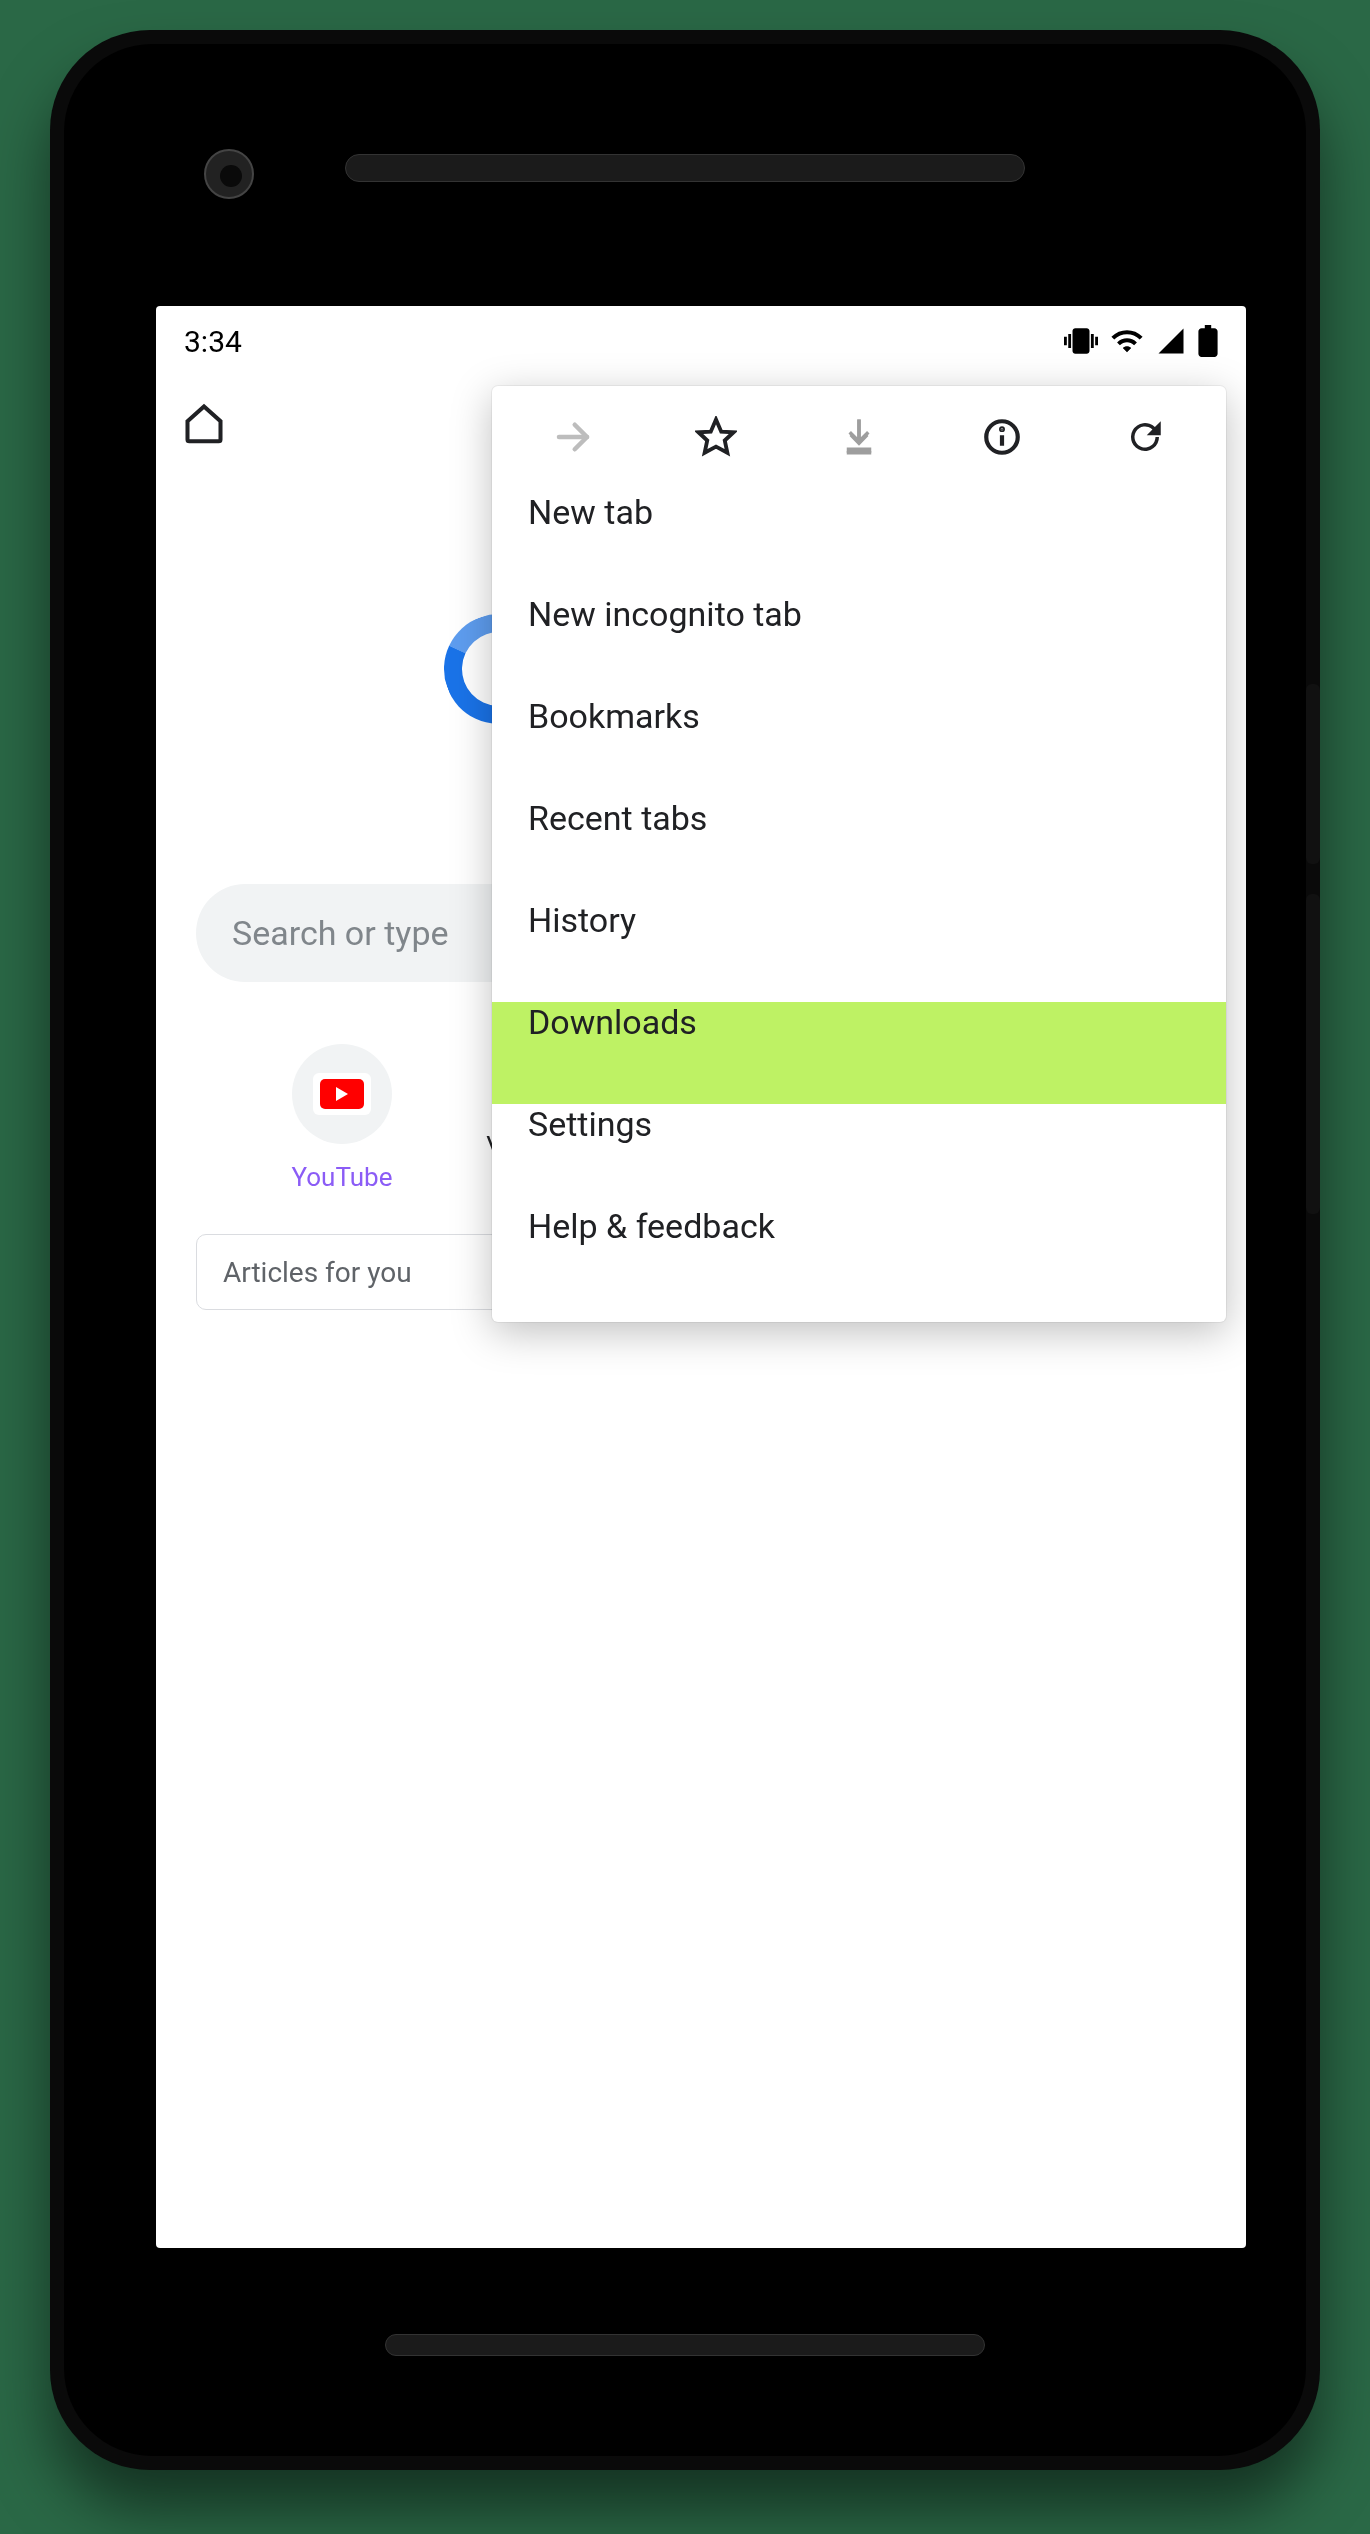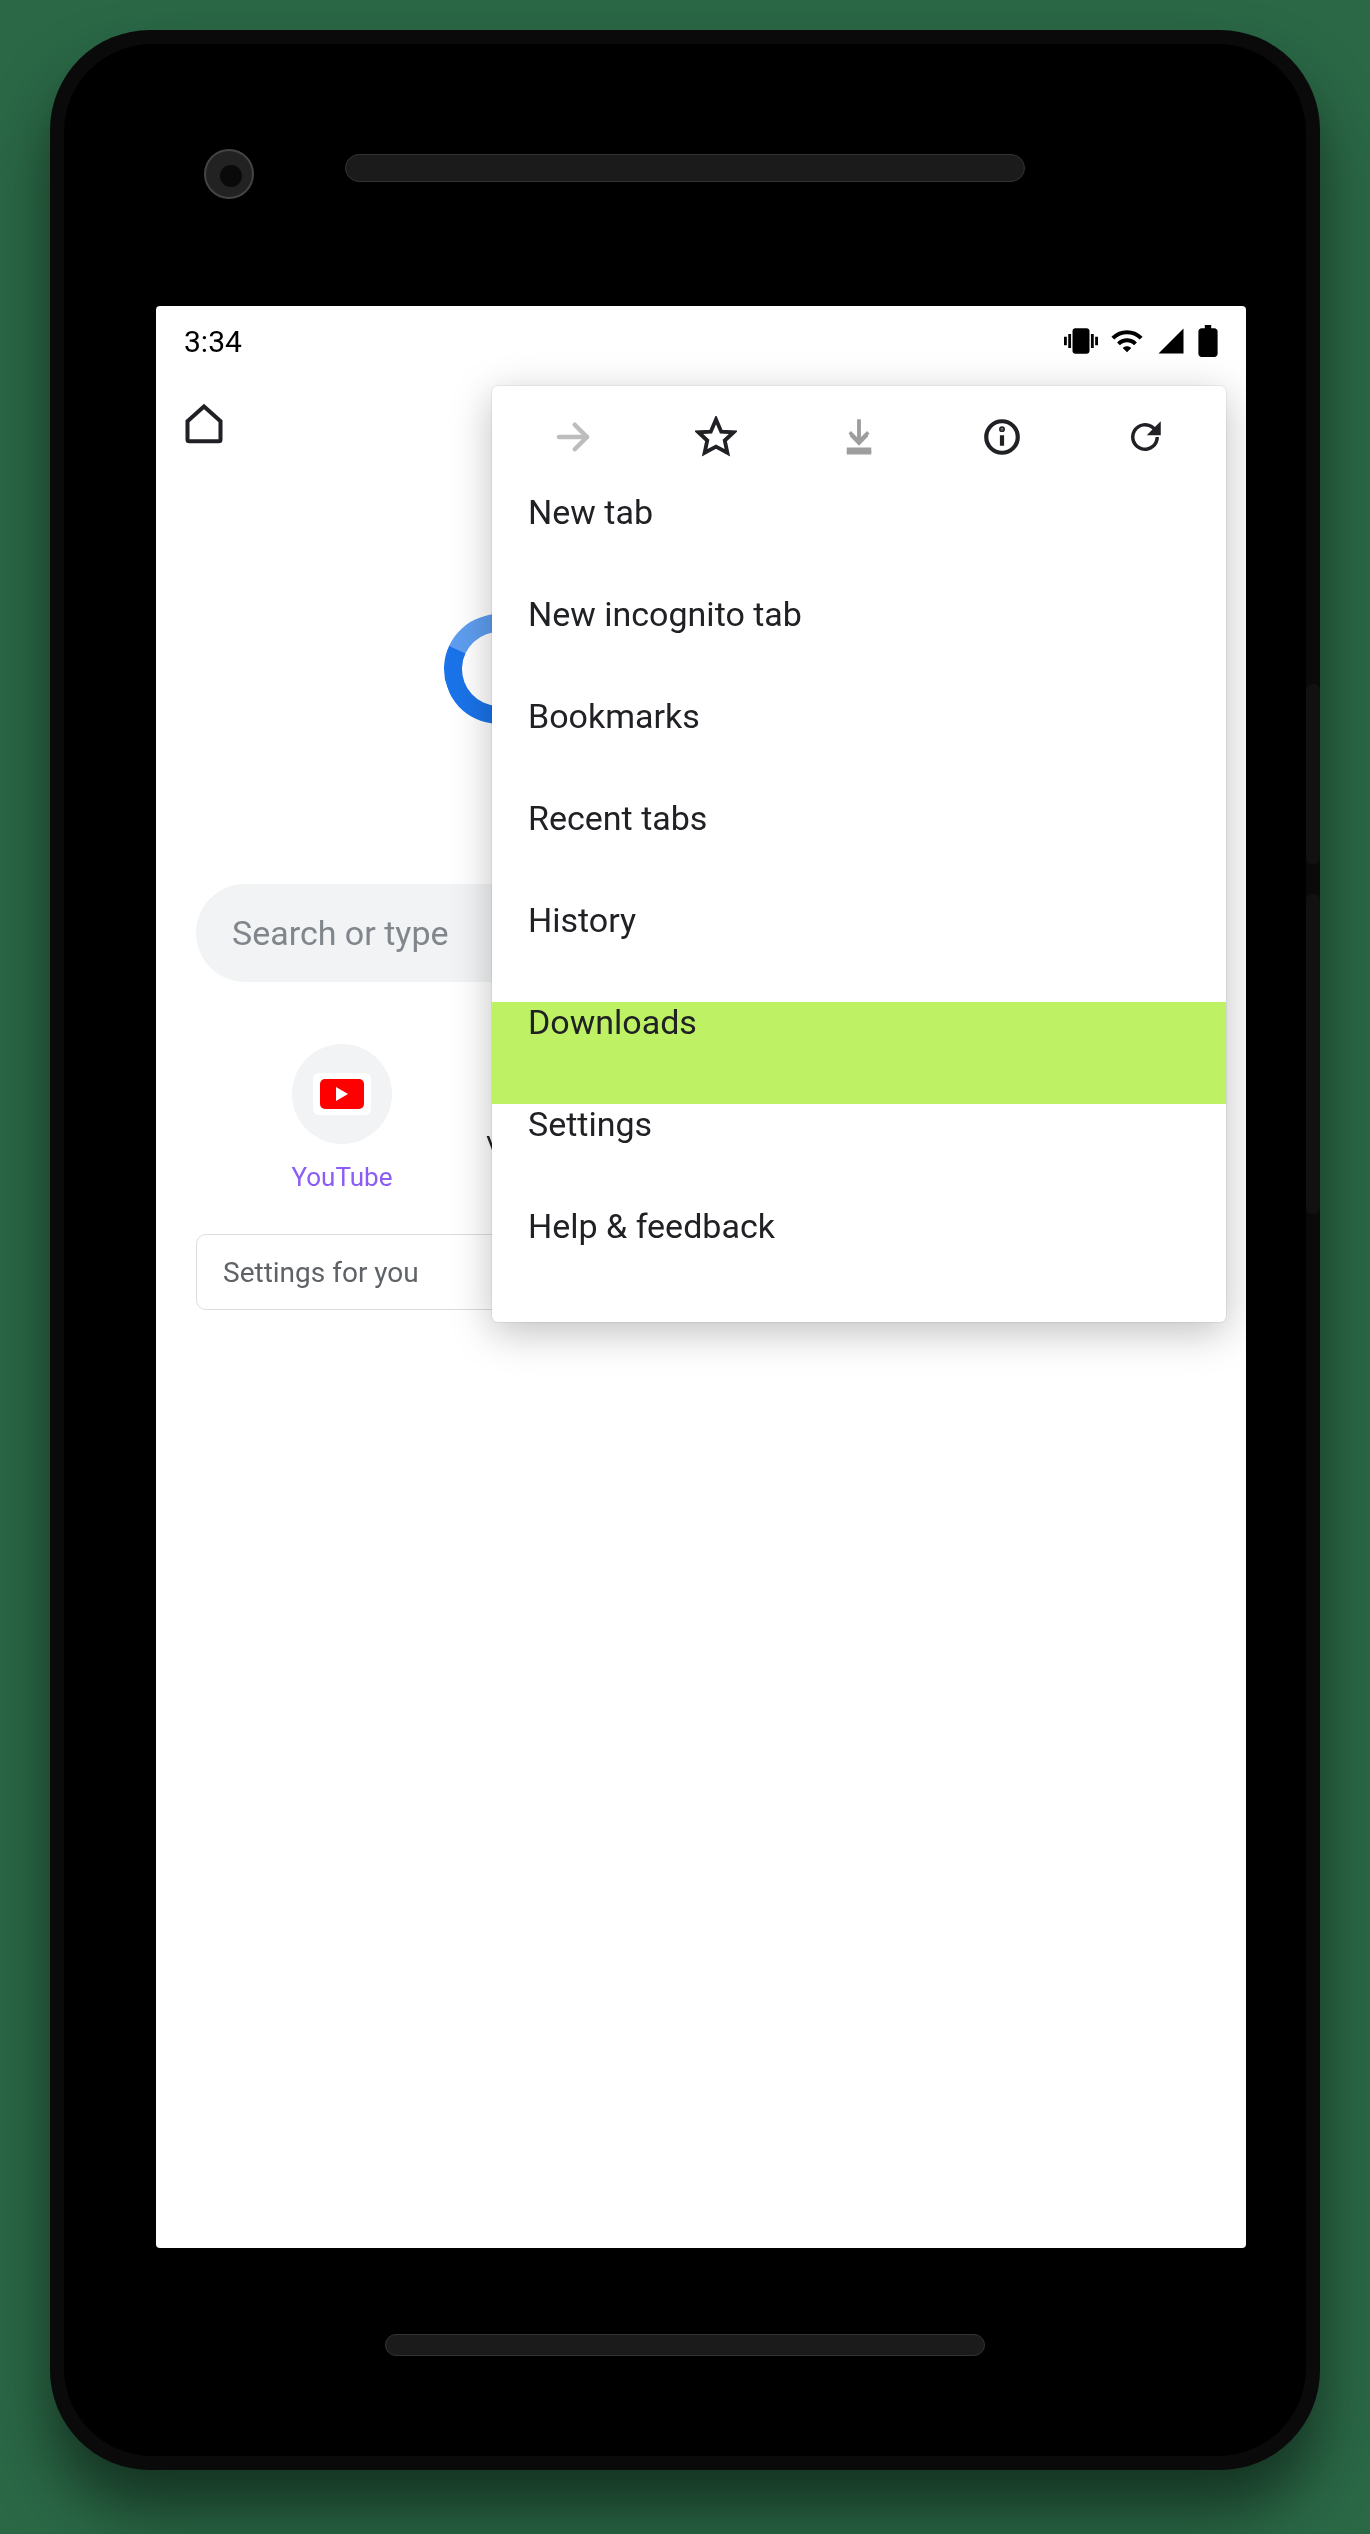--- a/index.html
+++ b/index.html
@@ -271,21 +271,21 @@
                 <div class="yt-inner">
                   <div class="yt-tri"></div>
                 </div>
               </div>
           </div>
           <div class="label">YouTube</div>
         </div>
         <div class="shortcut2-letter">\</div>
 
         <div class="articles">
-          <span>Settings for you</span>
+          <span>Articles for you</span>
         </div>
       </div>
 
       <div class="menu">
         <div class="menu-icons">
           <div class="mi">
             <span>
               <svg width="42" height="42" viewBox="0 0 24 24" fill="none" stroke="#bdbdbd" stroke-width="2.6" stroke-linecap="round" stroke-linejoin="round">
                   <line x1="4" y1="12" x2="20" y2="12"></line>
                   <polyline points="13 5 20 12 13 19"></polyline>

